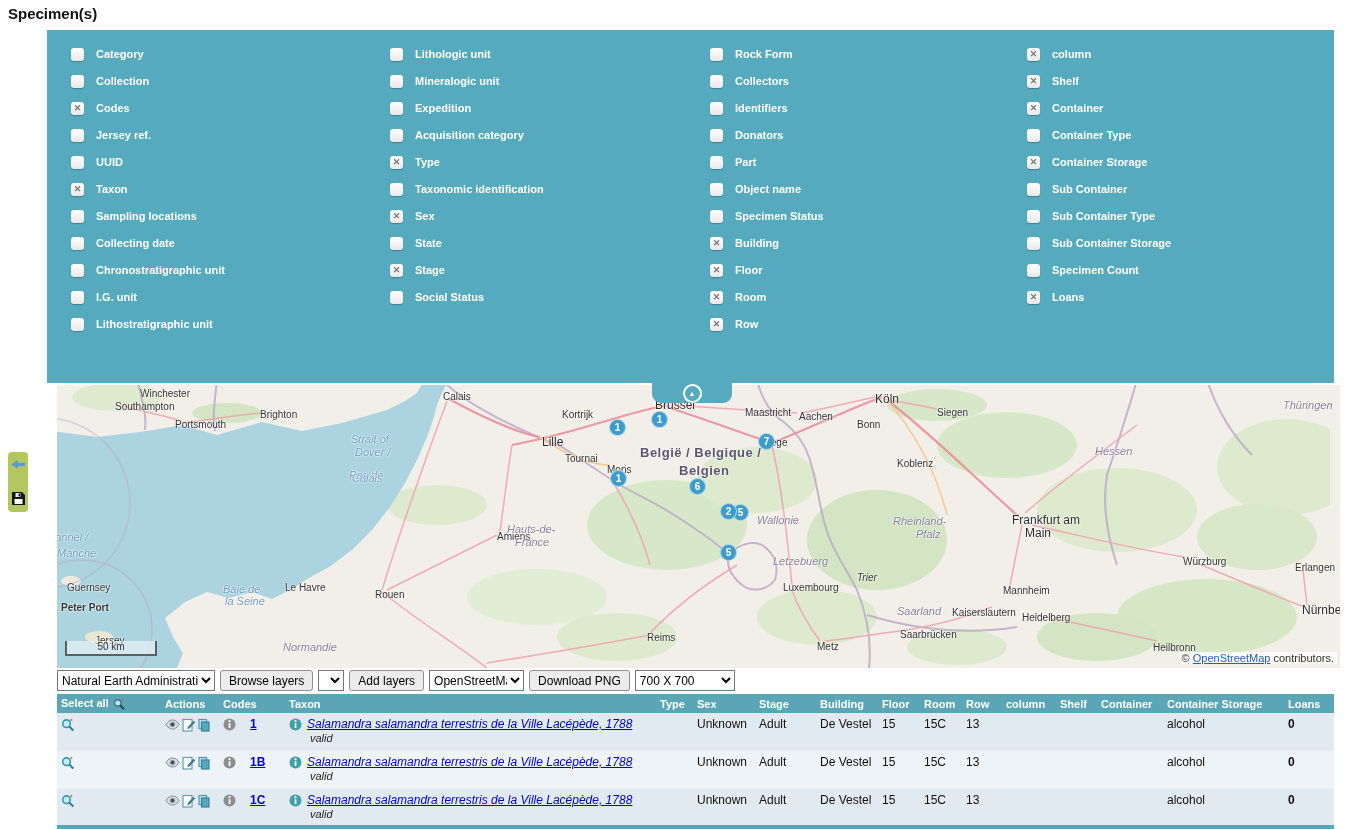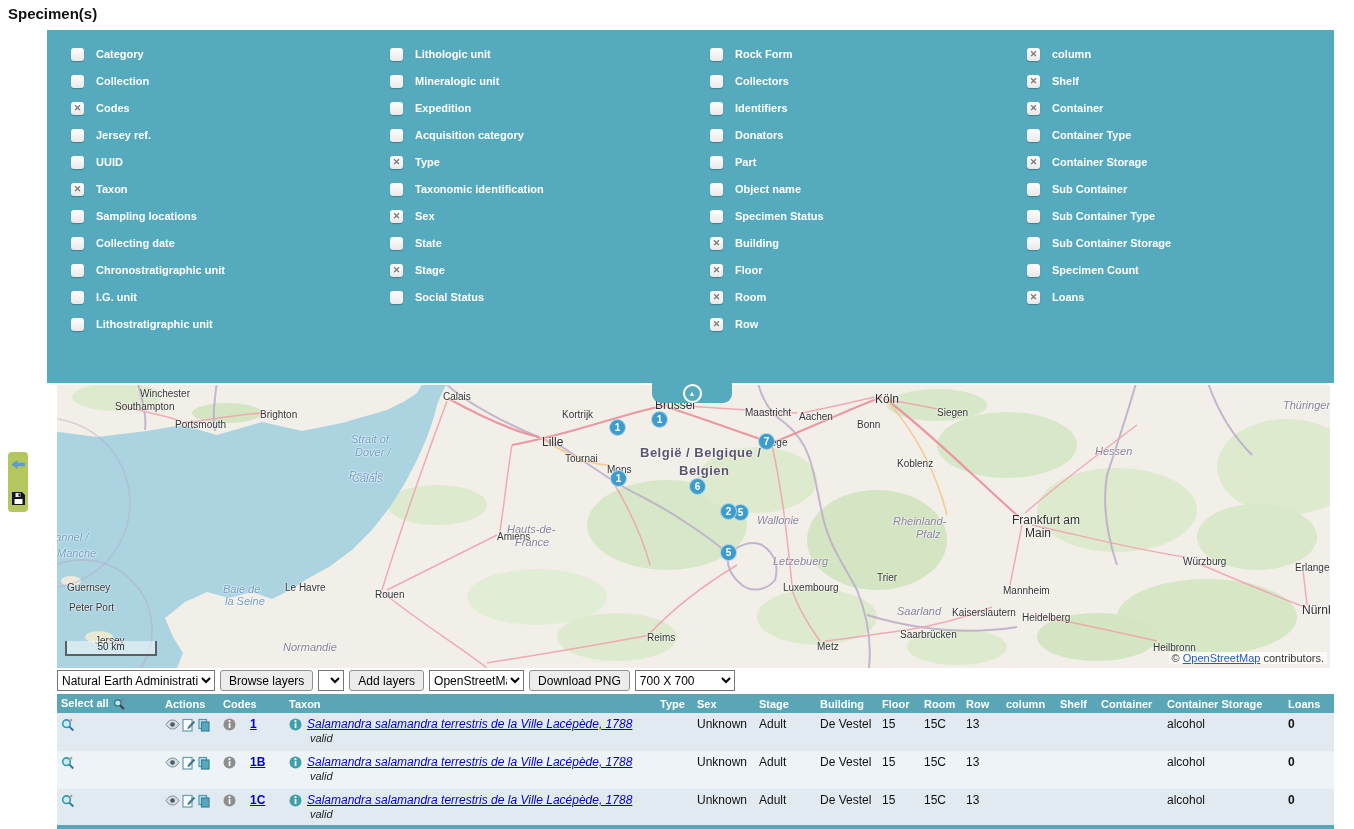--- a/index.html
+++ b/index.html
@@ -18,21 +18,21 @@
       display:flex;align-items:center;justify-content:center;font-size:9px;font-weight:bold;color:#777;line-height:1;}
   .flabel{color:#fff;font-size:11px;font-weight:bold;white-space:nowrap;}
 
   
   #collapse-tab{position:absolute;left:652px;top:383px;width:80px;height:20px;background:#55aabd;
       border-radius:0 0 9px 9px;z-index:6;display:flex;align-items:center;justify-content:center;cursor:pointer;}
   #collapse-tab .circ{width:15px;height:15px;border:2px solid #fff;border-radius:50%;
       display:flex;align-items:center;justify-content:center;color:#fff;font-size:7px;line-height:1;}
 
   
-  #map{position:absolute;left:57px;top:385px;width:1273px;height:283px;background:#f2efe9;overflow:hidden;}
+  #map{position:absolute;left:57px;top:385px;width:1273px;height:283px;background:#f2efe9;overflow:hidden;padding-left:10px;}
   #map svg{position:absolute;left:0;top:0;}
   .mlabel{position:absolute;white-space:nowrap;text-shadow:0 0 2px #fff,0 0 2px #fff;pointer-events:none;}
   .city{font-size:10px;color:#333;}
   .city-lg{font-size:12px;color:#2c2c2c;}
   .country{font-size:13px;color:#5c5470;font-weight:600;letter-spacing:.5px;}
   .region{font-size:11px;color:#8a7f9c;font-style:italic;}
   .water{font-size:11px;color:#6f9cc6;font-style:italic;}
   .marker{position:absolute;width:17px;height:17px;border-radius:50%;background:#3d9cca;
       border:1px solid rgba(255,255,255,.55);color:#fff;font-size:10px;font-weight:bold;
       display:flex;align-items:center;justify-content:center;box-sizing:border-box;cursor:pointer;}
@@ -358,32 +358,32 @@
         <div class="mlabel city" style="left: 800px; top: 34px;">Bonn</div>
         <div class="mlabel city" style="left: 840px; top: 73px;">Koblenz</div>
         <div class="mlabel city" style="left: 706px; top: 52px;">Liège</div>
         <div class="mlabel city" style="left: 440px; top: 146px;">Amiens</div>
         <div class="mlabel city" style="left: 228px; top: 197px;">Le Havre</div>
         <div class="mlabel city" style="left: 318px; top: 204px;">Rouen</div>
         <div class="mlabel city" style="left: 590px; top: 247px;">Reims</div>
         <div class="mlabel city" style="left: 760px; top: 256px;">Metz</div>
         <div class="mlabel city" style="left: 843px; top: 244px;">Saarbrücken</div>
         <div class="mlabel city" style="left: 895px; top: 222px;">Kaiserslautern</div>
-        <div class="mlabel city" style="left: 820px; top: 187px;">Trier</div>
+        <div class="mlabel city" style="left: 800px; top: 187px; font-style: italic;">Trier</div>
         <div class="mlabel city" style="left: 726px; top: 197px;">Luxembourg</div>
         <div class="mlabel city" style="left: 946px; top: 200px;">Mannheim</div>
         <div class="mlabel city" style="left: 965px; top: 227px;">Heidelberg</div>
         <div class="mlabel city-lg" style="left: 955px; top: 128px;">Frankfurt am</div>
         <div class="mlabel city-lg" style="left: 968px; top: 141px;">Main</div>
         <div class="mlabel city" style="left: 1126px; top: 171px;">Würzburg</div>
         <div class="mlabel city" style="left: 1238px; top: 177px;">Erlangen</div>
         <div class="mlabel city-lg" style="left: 1245px; top: 218px;">Nürnberg</div>
         <div class="mlabel city" style="left: 1096px; top: 257px;">Heilbronn</div>
         <div class="mlabel city" style="left: 10px; top: 197px;">Guernsey</div>
-        <div class="mlabel city" style="left: 12px; top: 217px;">Peter Port</div>
+        <div class="mlabel city" style="left: 4px; top: 217px; font-weight: bold;">Peter Port</div>
         <div class="mlabel city" style="left: 38px; top: 250px;">Jersey</div>
         <div class="mlabel country" style="left: 583px; top: 60px;">België / Belgique /</div>
         <div class="mlabel country" style="left: 622px; top: 78px;">Belgien</div>
         <div class="mlabel region" style="left: 700px; top: 129px;">Wallonie</div>
         <div class="mlabel region" style="left: 450px; top: 138px;">Hauts-de-</div>
         <div class="mlabel region" style="left: 458px; top: 151px;">France</div>
         <div class="mlabel region" style="left: 226px; top: 256px;">Normandie</div>
         <div class="mlabel region" style="left: 716px; top: 170px;">Letzebuerg</div>
         <div class="mlabel region" style="left: 840px; top: 220px;">Saarland</div>
         <div class="mlabel region" style="left: 836px; top: 130px;">Rheinland-</div>

